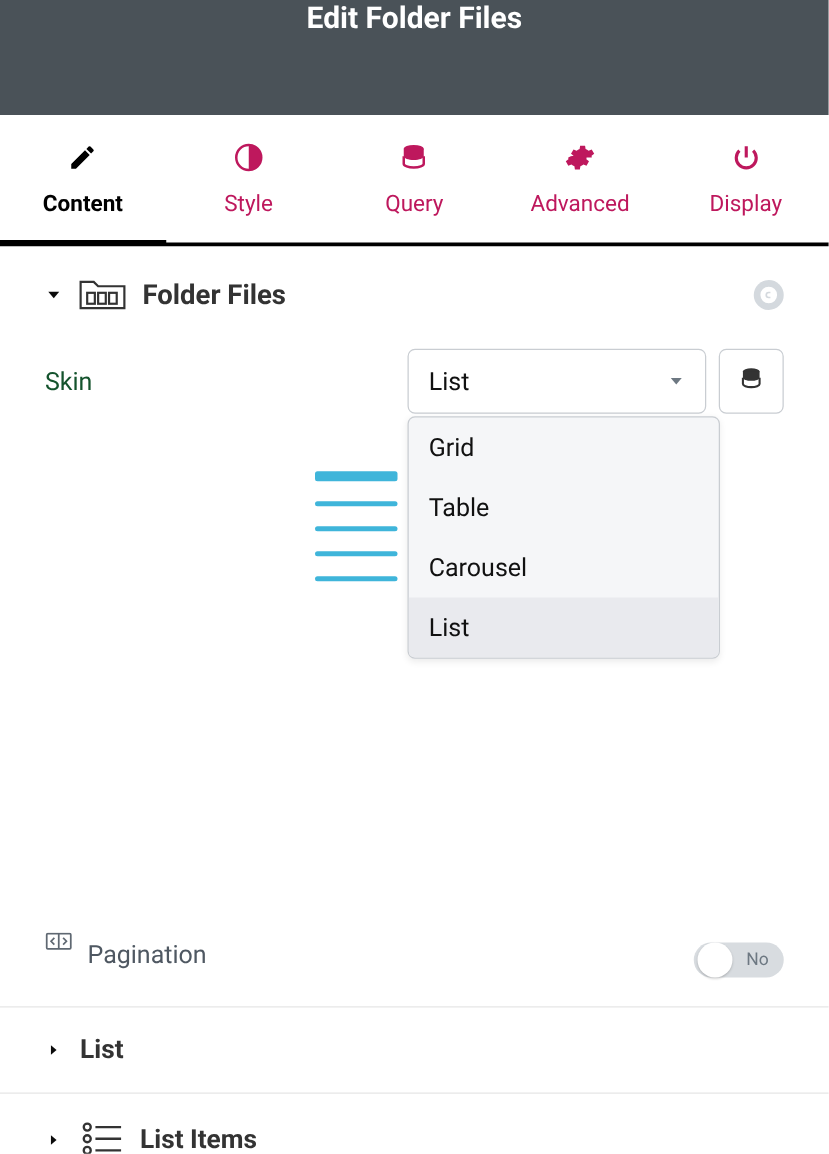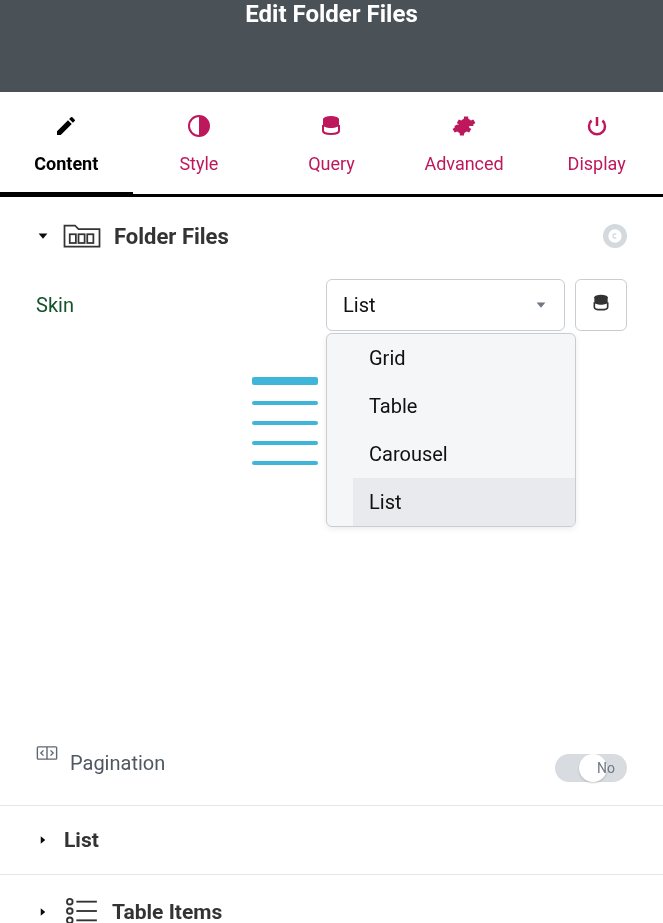--- a/index.html
+++ b/index.html
@@ -143,21 +143,20 @@
     cursor: pointer;
   }
   .dropdown {
     margin-top: 2px;
     width: 250px;
     border: 1px solid #c9cdd2;
     border-radius: 6px;
     background: #f5f6f8;
     box-shadow: 0 2px 6px rgba(0,0,0,0.08);
     overflow: hidden;
-    padding-left: 26px;
   }
   .dropdown-item {
     padding: 12px 16px;
     font-size: 20px;
     color: #111;
     cursor: pointer;
   }
   .dropdown-item.selected { background: #e9eaee; }
 
   .preview-area {
@@ -195,21 +194,20 @@
   .toggle {
     position: absolute;
     right: 36px;
     top: 50%;
     transform: translateY(-50%);
     width: 72px; height: 28px;
     background: #d8dce0;
     border-radius: 16px;
     display: flex; align-items: center;
     cursor: pointer;
-    justify-content: center;
   }
   .toggle-knob {
     width: 28px; height: 28px;
     background: #fff;
     border-radius: 50%;
     margin-left: 3px;
     box-shadow: 0 1px 2px rgba(0,0,0,0.2);
   }
   .toggle-text {
     font-size: 14px;
@@ -387,16 +385,16 @@
     <span class="block-icon">
       <svg viewBox="0 0 34 30" width="34" height="28" fill="none" stroke="#333" stroke-width="2">
           <circle cx="5" cy="5" r="3"></circle>
           <line x1="12" y1="5" x2="34" y2="5"></line>
           <circle cx="5" cy="15" r="3"></circle>
           <line x1="12" y1="15" x2="34" y2="15"></line>
           <circle cx="5" cy="25" r="3"></circle>
           <line x1="12" y1="25" x2="34" y2="25"></line>
         </svg>
     </span>
-    <span class="accordion-title">Table Items</span>
+    <span class="accordion-title">List Items</span>
   </div>
 
 </div>
 
 </body></html>

